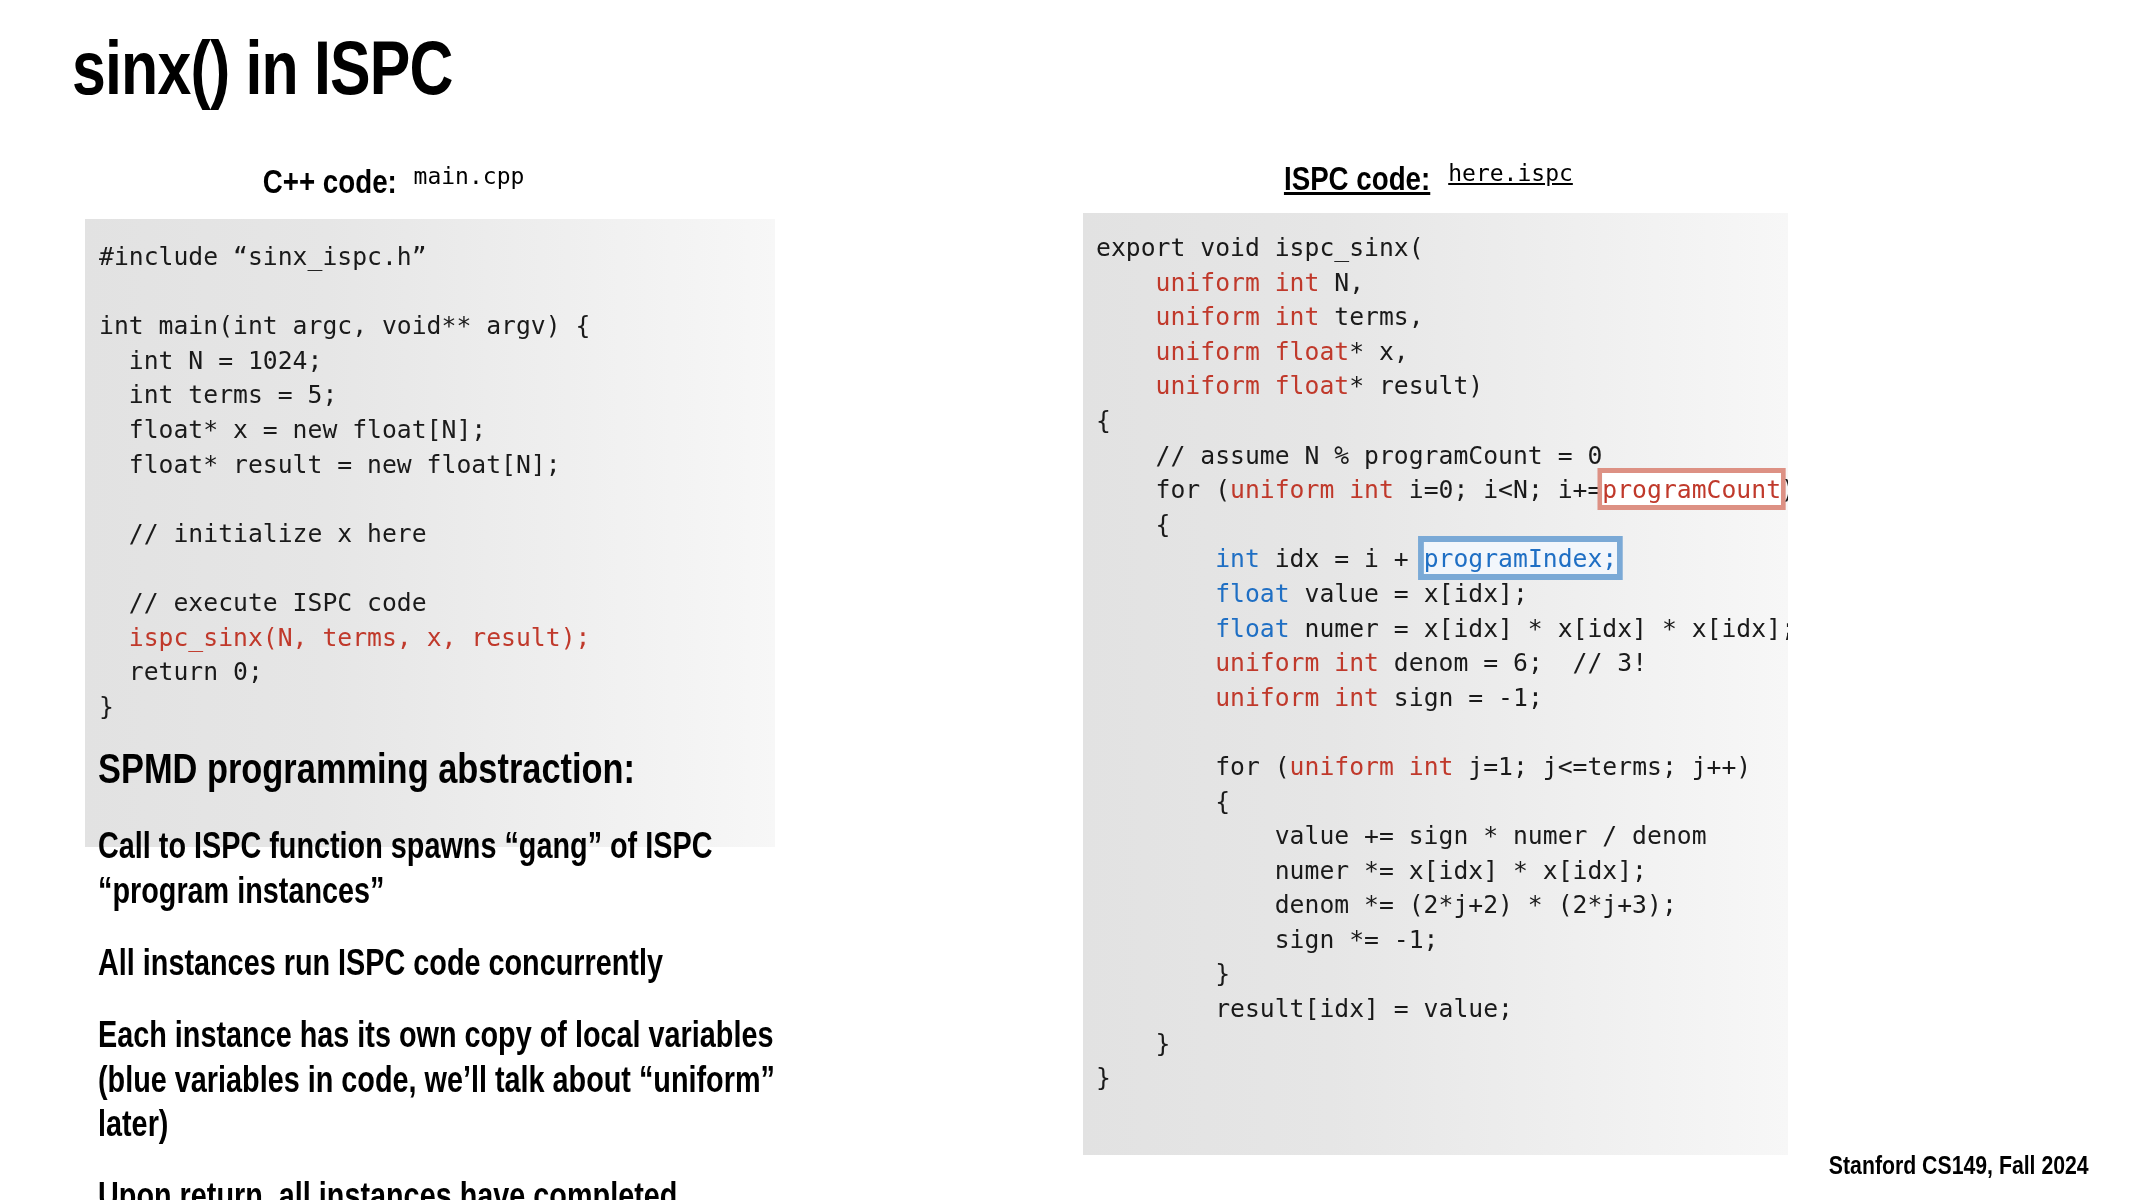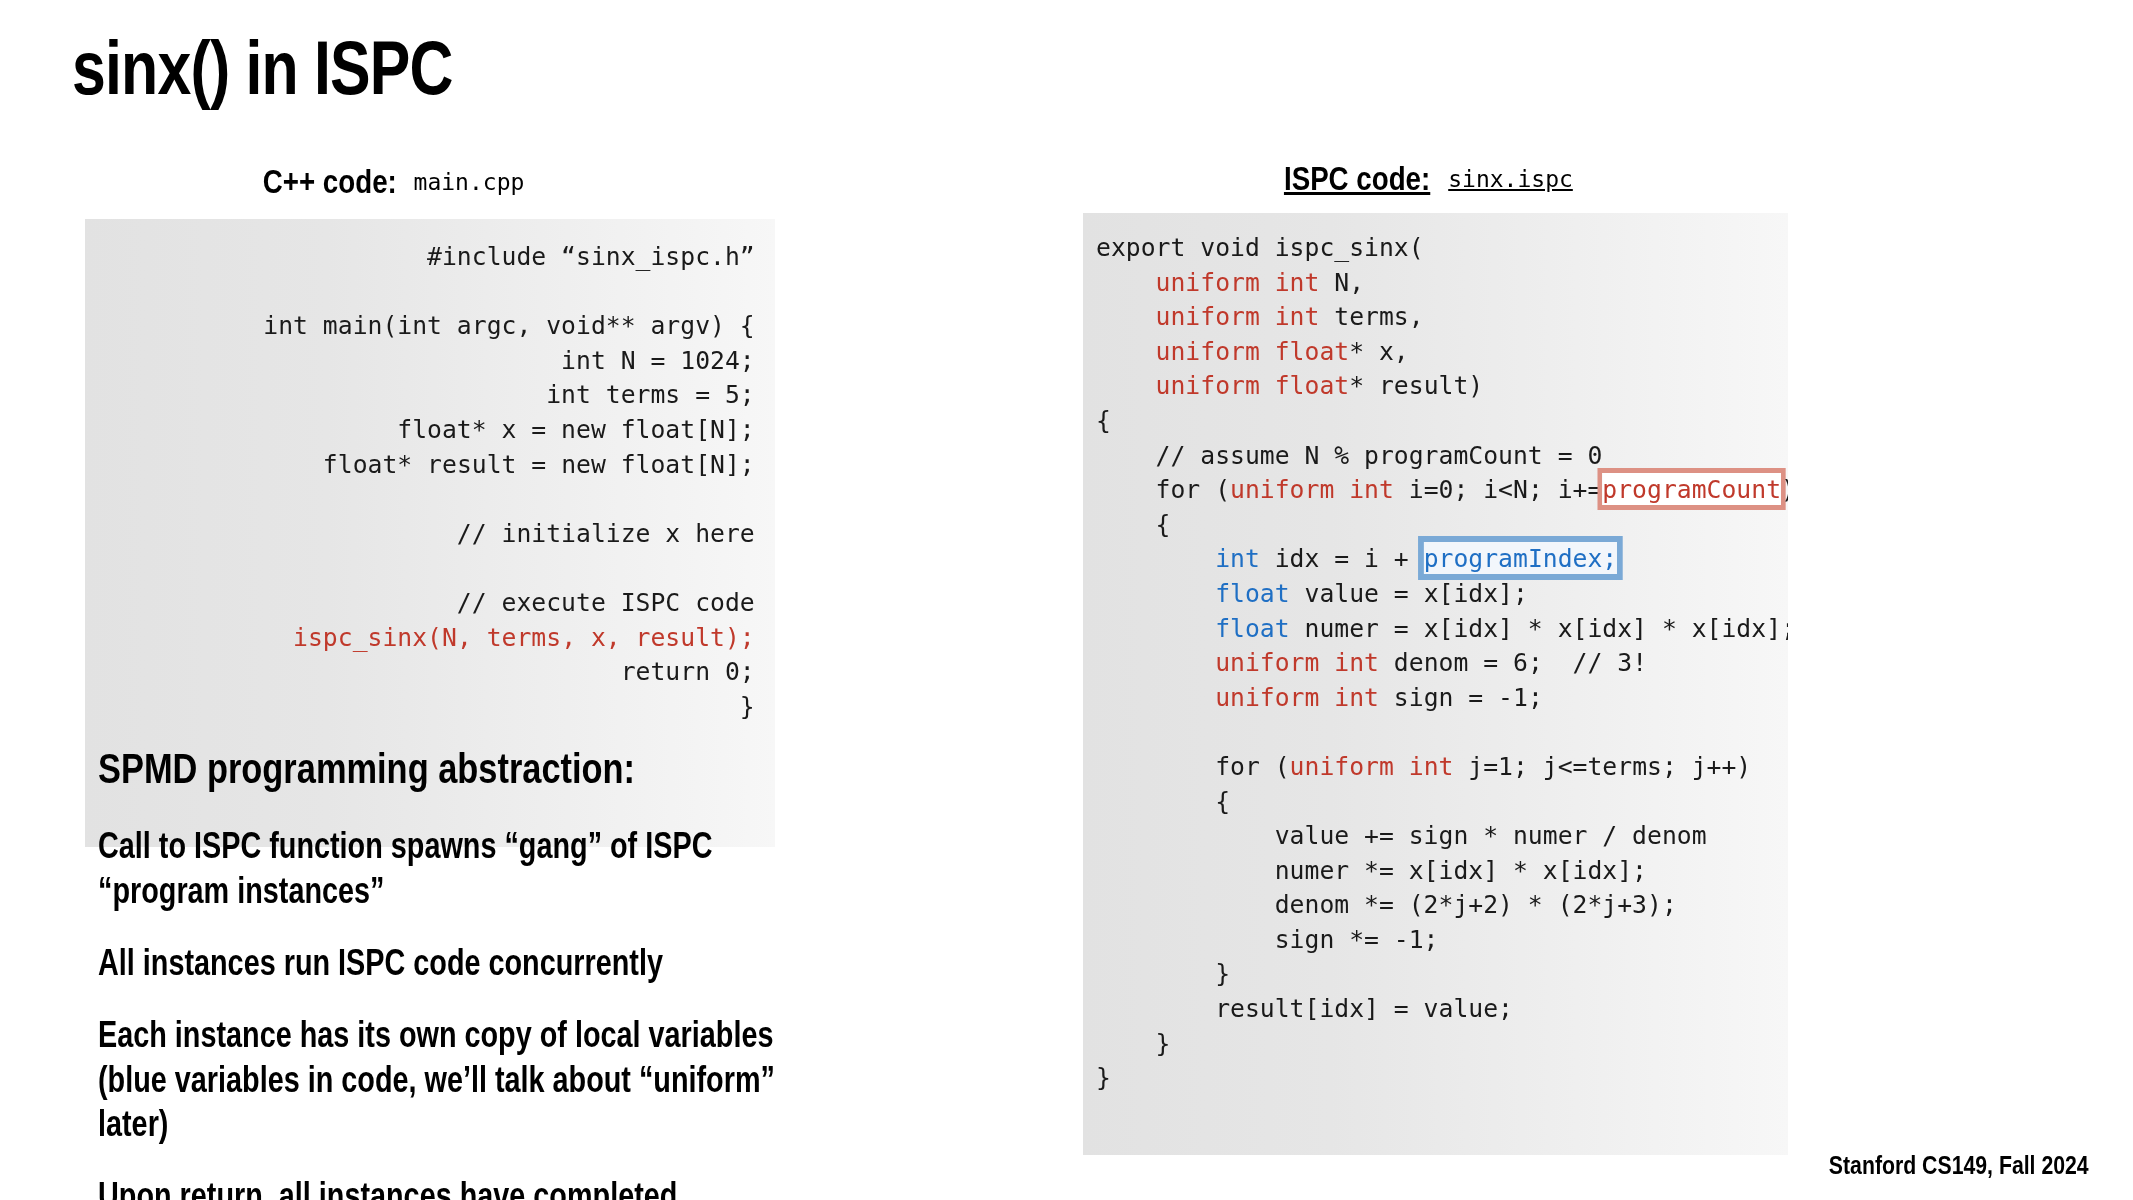--- a/index.html
+++ b/index.html
@@ -31,21 +31,21 @@
     transform-origin: left top;
     white-space: pre;
   }
 
   
   .code-heading {
     position: absolute;
     color: #000000;
     white-space: nowrap;
     display: flex;
-    align-items: center;
+    align-items: flex-start;
   }
   .code-heading .lbl {
     font-family: "Liberation Sans", sans-serif;
     font-weight: bold;
     font-size: 33px;
     transform: scaleX(0.84);
     transform-origin: left baseline;
     display: inline-block;
   }
   .code-heading .fname {
@@ -70,21 +70,20 @@
     font-family: "DejaVu Sans Mono", monospace;
     white-space: pre;
   }
 
   #cpp-code {
     left: 85px;
     top: 219px;
     width: 690px;
     height: 628px;
     padding: 20px 0 12px 14px;
-    text-align: right;
   }
   #cpp-code pre {
     font-size: 25.5px;
     line-height: 34.6px;
     transform: scaleX(0.97);
     transform-origin: left top;
   }
 
   #ispc-code {
     left: 1083px;
@@ -181,21 +180,21 @@
 <span>  // initialize x here</span>
 
 <span>  // execute ISPC code</span>
   <span class="call-red">ispc_sinx(N, terms, x, result);</span>
 <span>  return 0;</span>
 <span>}</span></pre>
 </div>
 
 <div id="ispc-heading" class="code-heading">
   <span class="lbl">ISPC code:</span>
-  <span class="fname">sinx.ispc</span>
+  <span class="fname">here.ispc</span>
 </div>
 
 <div id="ispc-code" class="code-block">
   <pre><span>export void ispc_sinx(</span>
     <span class="kw-red">uniform int</span> N,
     <span class="kw-red">uniform int</span> terms,
     <span class="kw-red">uniform float</span>* x,
     <span class="kw-red">uniform float</span>* result)
 <span>{</span>
 <span>    // assume N % programCount = 0</span>

